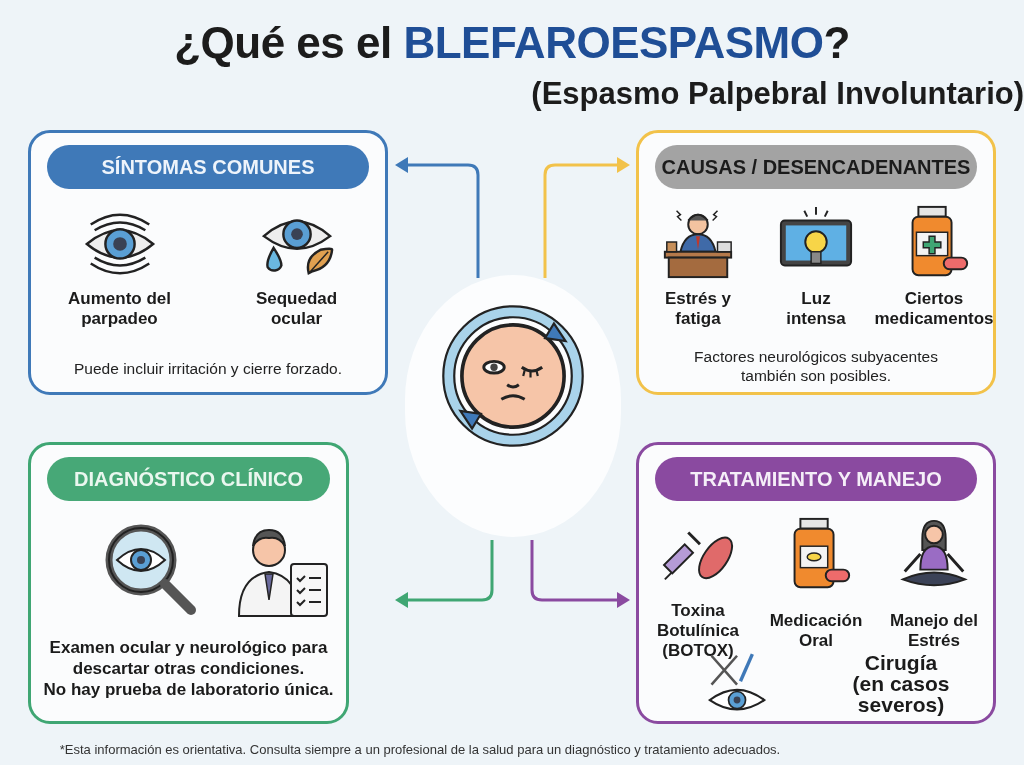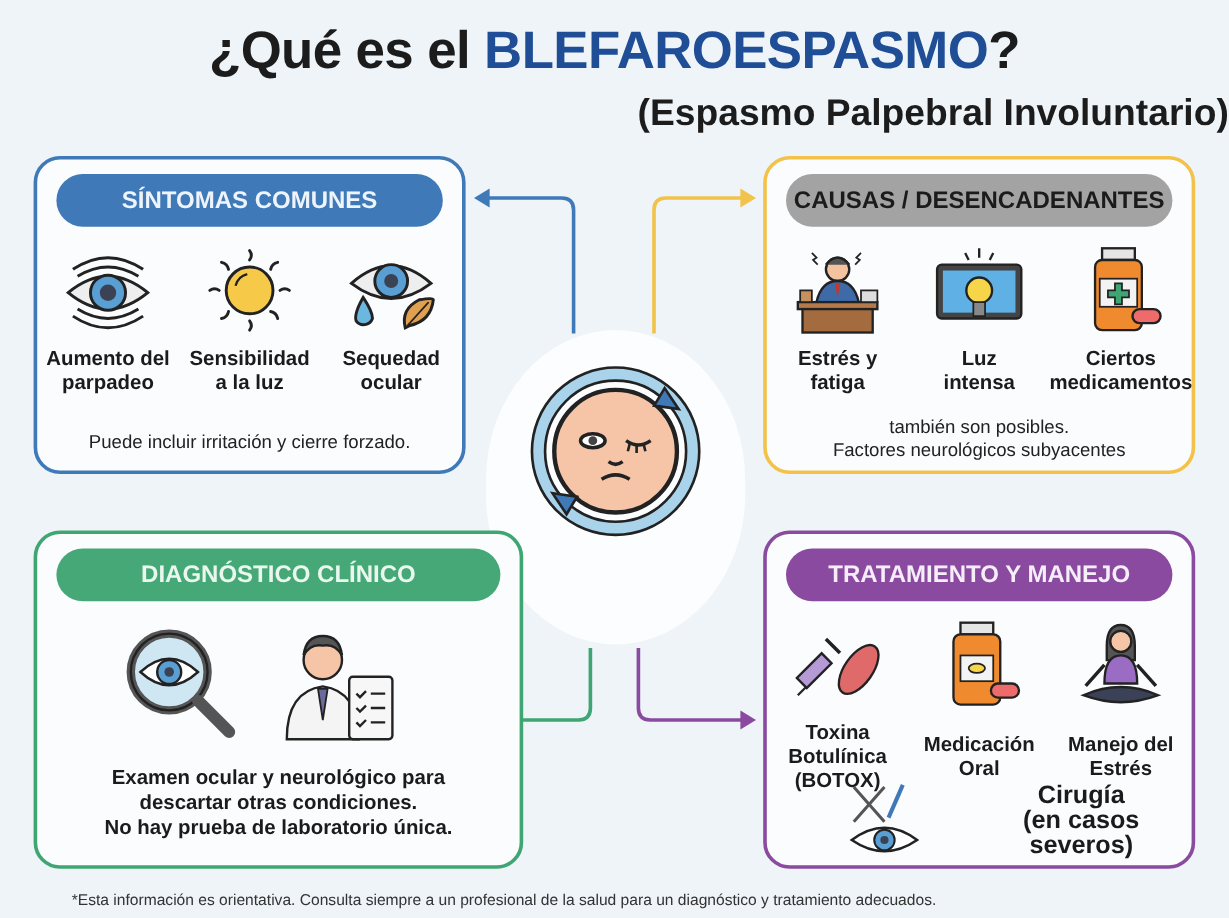--- a/index.html
+++ b/index.html
@@ -31,21 +31,21 @@
   .item { display:flex; flex-direction:column; align-items:center; width:110px; }
   .item svg { width:78px; height:78px; }
   .item .lbl { font-weight:bold; font-size:17px; text-align:center; line-height:20px; margin-top:8px; }
   .note { position:absolute; left:10px; right:10px; text-align:center; font-size:15.5px; line-height:19px; color:#222; }
   .bignote { position:absolute; left:10px; right:10px; text-align:center; font-size:17px; font-weight:bold; line-height:21px; color:#1b1b1b; }
 
   #c-sym { left:28px; top:130px; width:360px; height:265px; border-color:#3f79b8; }
   #c-sym .pill { background:#3f79b8; color:#eef4fb; }
   #c-cau { left:636px; top:130px; width:360px; height:265px; border-color:#f2c24a; }
   #c-cau .pill { background:#a3a3a3; color:#1b1b1b; }
-  #c-dia { left:28px; top:442px; width:408px; height:282px; border-color:#3fa673; }
+  #c-dia { left:28px; top:442px; width:321px; height:282px; border-color:#3fa673; }
   #c-dia .pill { background:#47a877; color:#eaf7ef; }
   #c-tra { left:636px; top:442px; width:360px; height:282px; border-color:#8a4aa0; }
   #c-tra .pill { background:#8a4aa0; color:#f5eef8; }
 
   .center {
     position:absolute; left:405px; top:275px; width:216px; height:262px;
     background:#fcfdfe; border-radius:108px/125px;
   }
   .center svg { position:absolute; left:35px; top:28px; width:146px; height:146px; }
   .center .txt { position:absolute; left:8px; right:8px; top:182px; text-align:center; font-weight:bold; font-size:17px; line-height:20px; }
@@ -89,40 +89,20 @@
         <path d="M14 56 Q40 72 66 56" fill="none" stroke="#222" stroke-width="2.5"></path>
         <path d="M10 62 Q40 82 70 62" fill="none" stroke="#222" stroke-width="2.5"></path>
       </svg>
       <div class="lbl">
           <div>Aumento del</div>
           <div>parpadeo</div>
         </div>
     </div>
     <div class="item">
       <svg viewBox="0 0 80 80">
-        <g stroke="#222" stroke-width="2.5" fill="none" stroke-linecap="round">
-          <path d="M40 6 q3 4 0 8"></path>
-            <path d="M40 66 q3 4 0 8"></path>
-            <path d="M6 40 q4 -3 8 0"></path>
-            <path d="M66 40 q4 -3 8 0"></path>
-          <path d="M16 16 q5 1 6 6"></path>
-            <path d="M58 58 q5 1 6 6"></path>
-            <path d="M64 16 q-5 1 -6 6"></path>
-            <path d="M16 64 q5 -1 6 -6"></path>
-        </g>
-        <circle cx="40" cy="40" r="20" fill="#f7c948" stroke="#222" stroke-width="2.5"></circle>
-        <path d="M28 36 Q30 28 38 26" fill="none" stroke="#222" stroke-width="2"></path>
-      </svg>
-      <div class="lbl">
-          <div>Sensibilidad</div>
-          <div>a la luz</div>
-        </div>
-    </div>
-    <div class="item">
-      <svg viewBox="0 0 80 80">
         <path d="M6 34 Q40 4 74 34 Q40 60 6 34Z" fill="#eee" stroke="#222" stroke-width="2.5"></path>
         <circle cx="40" cy="32" r="14" fill="#5a9fd4" stroke="#222" stroke-width="2.5"></circle>
         <circle cx="40" cy="32" r="6" fill="#3a4254"></circle>
         <path d="M16 46 Q8 60 10 66 A8 8 0 0 0 24 64 Q24 58 16 46Z" fill="#6ab8e0" stroke="#222" stroke-width="2.5"></path>
         <path d="M52 72 Q48 56 64 48 Q76 46 76 48 Q74 66 56 70Z" fill="#e0a050" stroke="#222" stroke-width="2.5"></path>
         <path d="M54 70 L72 50" stroke="#222" stroke-width="1.5"></path>
       </svg>
       <div class="lbl">
           <div>Sequedad</div>
           <div>ocular</div>
@@ -173,22 +153,22 @@
         <path d="M35 34 h6 v6 h6 v6 h-6 v6 h-6 v-6 h-6 v-6 h6Z" fill="#3fa673" stroke="#222" stroke-width="1.5"></path>
         <rect x="50" y="56" width="24" height="12" rx="6" fill="#ee6b6b" stroke="#222" stroke-width="2"></rect>
       </svg>
       <div class="lbl">
           <div>Ciertos</div>
           <div>medicamentos</div>
         </div>
     </div>
   </div>
   <div class="note" style="top:214px;">
+      <div>Factores neurológicos subyacentes</div>
       <div>también son posibles.</div>
-      <div>Factores neurológicos subyacentes</div>
     </div>
 </div>
 
 <div class="center">
   <svg viewBox="0 0 100 100">
     <circle cx="50" cy="50" r="44" fill="none" stroke="#222" stroke-width="9"></circle>
     <circle cx="50" cy="50" r="44" fill="none" stroke="#a9d3ea" stroke-width="6"></circle>
     <circle cx="50" cy="50" r="35" fill="#f6c5a8" stroke="#222" stroke-width="2.5"></circle>
     <ellipse cx="37" cy="44" rx="7" ry="4" fill="#fff" stroke="#222" stroke-width="2"></ellipse>
     <circle cx="37" cy="44" r="2.5" fill="#444"></circle>

